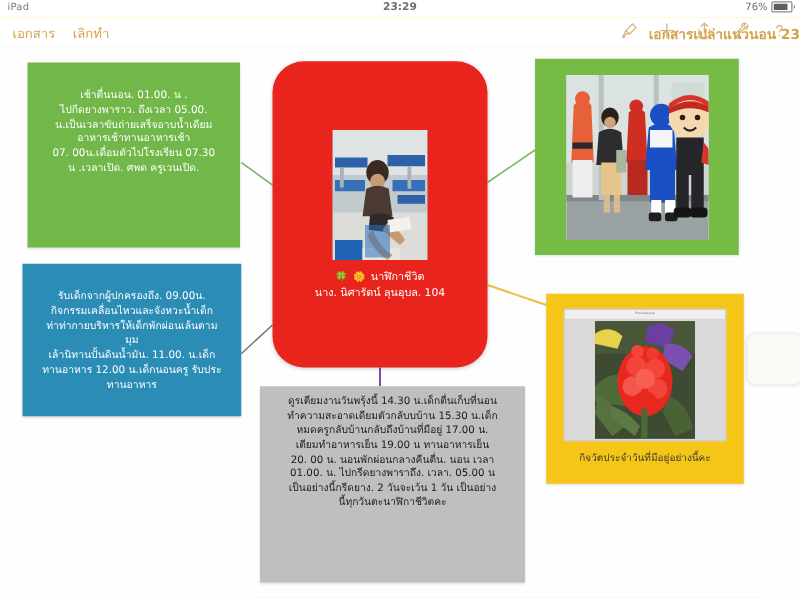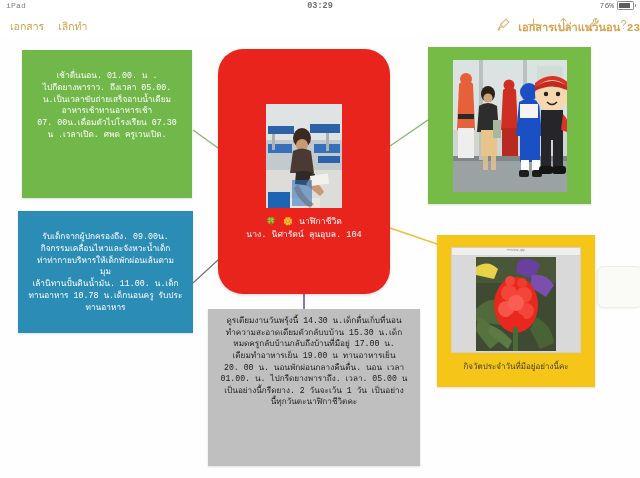--- a/index.html
+++ b/index.html
@@ -2,21 +2,21 @@
 <html><head>
 <meta charset="utf-8">
 <style>
   html,body{margin:0;padding:0;}
   body{
     width:640px;height:478px;overflow:hidden;
     background:#ffffff;
     font-family:"DejaVu Sans","Liberation Sans",sans-serif;
     -webkit-font-smoothing:antialiased;
   }
-  .app{position:relative;width:640px;height:478px;background:#fde047;font-family:Liberation Mono, monospace;}
+  .app{position:relative;width:640px;height:478px;background:#fde047;}
 
   
   .statusbar{
     position:absolute;left:0;top:0;width:640px;height:14px;
     background:#ffffff;
   }
   .sb-left{
     position:absolute;left:6px;top:1px;
     font-size:8px;color:#7d7d7d;letter-spacing:.2px;
   }
@@ -143,21 +143,21 @@
     box-shadow:-1px 1px 2px rgba(0,0,0,.05);
   }
 </style>
 </head>
 <body>
 
 <div class="app">
 
   <div class="statusbar">
     <div class="sb-left">iPad</div>
-    <div class="sb-time">03:29</div>
+    <div class="sb-time">23:29</div>
     <div class="sb-right">
       <span class="sb-batt-txt">76%</span>
       <span class="batt">
           <span class="fill"></span>
         </span>
     </div>
   </div>
 
   <div class="toolbar">
     <div class="tb-left">
@@ -219,21 +219,21 @@
 07. 00น.เดื่อมตัวไปโรงเรียน 07.30
 น .เวลาเปิด. ศพด ครูเวนเปิด.</div>
     </div>
 
     <div class="node" id="node-blue-text">
       <div class="node-text">รับเด็กจากผู้ปกครองถึง. 09.00น.
 กิจกรรมเคลื่อนไหวและจังหวะน้ำเด็ก
 ท่าท่ากายบริหารให้เด็กพักผ่อนเล้นตาม
 มุม
 เล้านิทานปั้นดินน้ำมัน. 11.00. น.เด็ก
-ทานอาหาร 10.78 น.เด็กนอนครู รับประ
+ทานอาหาร 12.00 น.เด็กนอนครู รับประ
 ทานอาหาร</div>
     </div>
 
     <div class="node" id="node-center">
       <div class="center-photo">
         <svg viewBox="0 0 76 104" style="display:block;width:76px;height:104px;">
           <rect x="0" y="0" width="76" height="104" fill="#cdd3d6"></rect>
           <rect x="0" y="0" width="76" height="36" fill="#dfe3e4"></rect>
           <rect x="0" y="36" width="76" height="30" fill="#c3cace"></rect>
           <rect x="0" y="66" width="76" height="38" fill="#dcdcd8"></rect>

